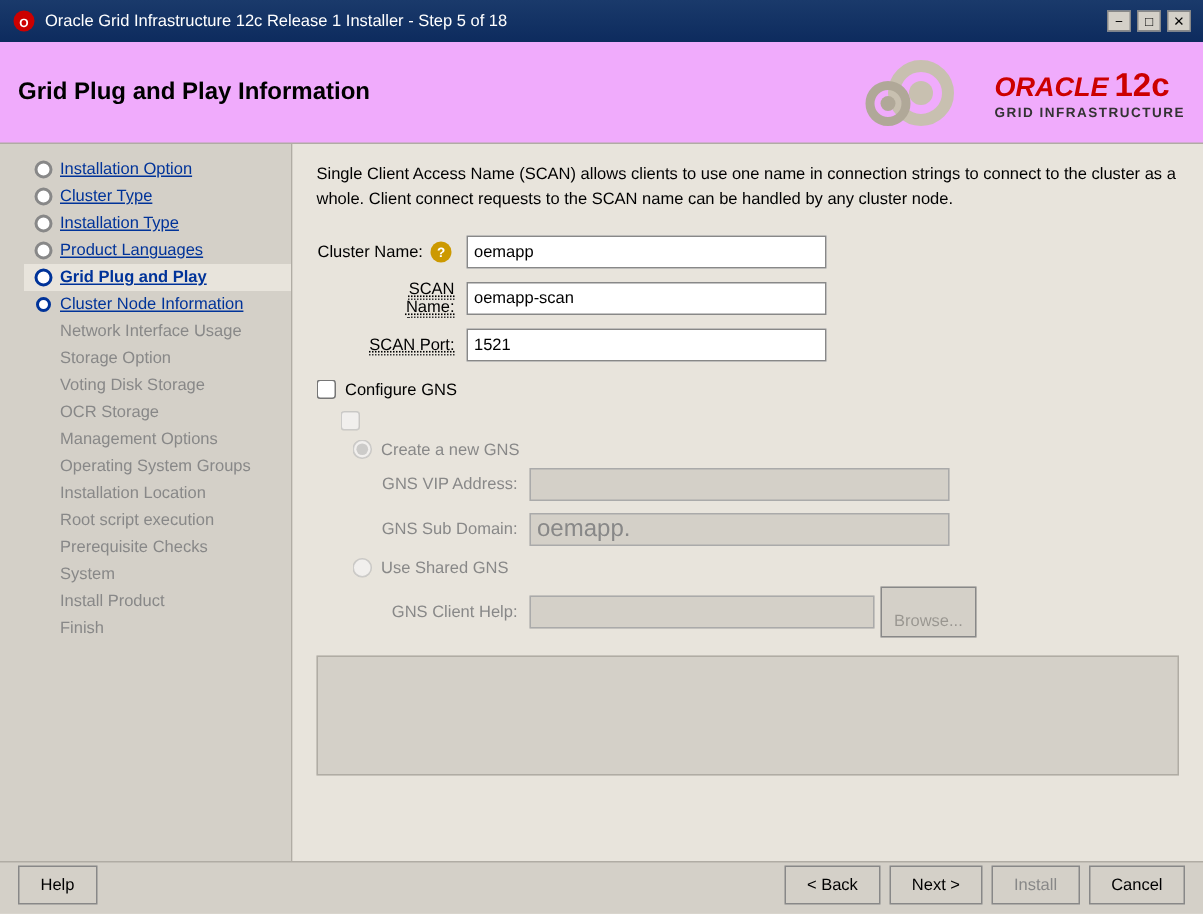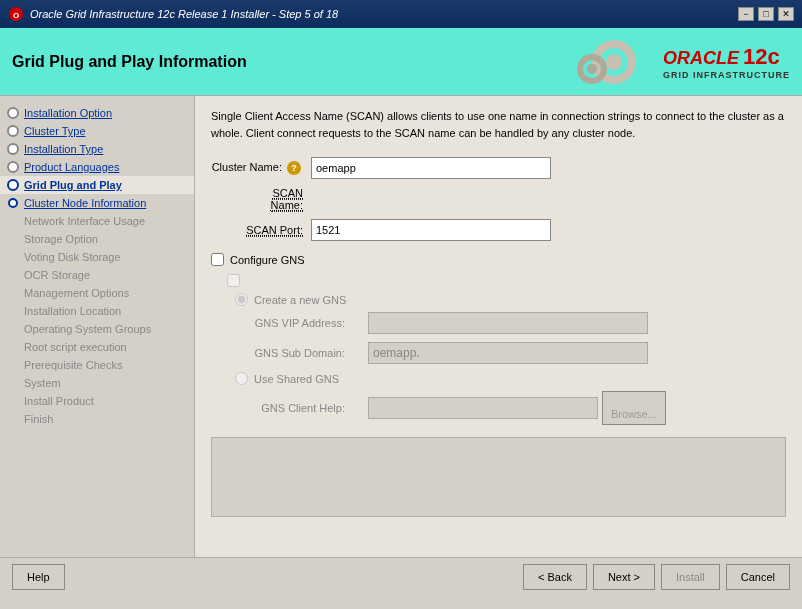--- a/index.html
+++ b/index.html
@@ -27,21 +27,20 @@
       align-items: center;
       gap: 6px;
     }
     .title-bar-icon {
       width: 16px;
       height: 16px;
     }
     .title-bar-text {
       font-size: 11px;
       color: white;
-      font-style: italic;
     }
     .title-bar-controls {
       display: flex;
       gap: 4px;
     }
     .tb-btn {
       width: 16px;
       height: 14px;
       background: #d4d0c8;
       border: 1px solid #888;
@@ -56,21 +55,21 @@
     
     .main-container {
       display: flex;
       flex-direction: column;
       height: calc(609px - 28px);
       background: #d4d0c8;
     }
 
     
     .header {
-      background: #5eead4;
+      background: #f0abfc;
       padding: 8px 12px;
       display: flex;
       align-items: center;
       justify-content: space-between;
       border-bottom: 1px solid #b0aca4;
       height: 68px;
     }
     .header-title {
       font-size: 16px;
       font-weight: bold;
@@ -119,20 +118,21 @@
       border-right: 1px solid #b0aca4;
       padding: 8px 0;
       overflow-y: auto;
     }
     .sidebar-item {
       display: flex;
       align-items: center;
       padding: 3px 8px 3px 24px;
       cursor: pointer;
       position: relative;
+      margin-left: 16px;
     }
     .sidebar-item.active {
       background: #e8e4dc;
     }
     .sidebar-item-label {
       font-size: 11px;
     }
     .sidebar-item.link .sidebar-item-label {
       color: #003399;
       text-decoration: underline;
@@ -265,23 +265,22 @@
       padding-right: 8px;
       font-size: 11px;
       color: #888;
     }
     .gns-field-input {
       width: 280px;
       height: 22px;
       border: 1px solid #aaa;
       background: #d4d0c8;
       padding: 2px 4px;
-      font-size: 12px;
-      color: #888;
-      margin-left: 15px;
+      font-size: 16px;
+      color: #888;
     }
 
     .browse-btn {
       margin-left: 4px;
       height: 22px;
       padding: 16px 8px;
       background: #d4d0c8;
       border: 1px solid #888;
       font-size: 11px;
       cursor: pointer;
@@ -291,26 +290,26 @@
     .info-box {
       margin-top: 12px;
       background: #d4d0c8;
       border: 1px solid #b0aca4;
       height: 80px;
     }
 
     
     .footer {
       display: flex;
-      align-items: flex-start;
+      align-items: flex-end;
       justify-content: space-between;
       padding: 6px 12px;
       background: #d4d0c8;
       border-top: 1px solid #b0aca4;
-      height: 52px;
+      height: 35px;
     }
     .footer-left {
       display: flex;
       gap: 8px;
     }
     .footer-right {
       display: flex;
       gap: 6px;
     }
     .nav-btn {
@@ -431,24 +430,24 @@
       <div class="sidebar-item disabled">
         <span class="sidebar-item-label">Voting Disk Storage</span>
       </div>
       <div class="sidebar-item disabled">
         <span class="sidebar-item-label">OCR Storage</span>
       </div>
       <div class="sidebar-item disabled">
         <span class="sidebar-item-label">Management Options</span>
       </div>
       <div class="sidebar-item disabled">
+        <span class="sidebar-item-label">Operating System Groups</span>
+      </div>
+      <div class="sidebar-item disabled">
         <span class="sidebar-item-label">Installation Location</span>
-      </div>
-      <div class="sidebar-item disabled">
-        <span class="sidebar-item-label">Operating System Groups</span>
       </div>
       <div class="sidebar-item disabled">
         <span class="sidebar-item-label">Root script execution</span>
       </div>
       <div class="sidebar-item disabled">
         <span class="sidebar-item-label">Prerequisite Checks</span>
       </div>
       <div class="sidebar-item disabled">
         <span class="sidebar-item-label">System</span>
       </div>
@@ -468,20 +467,21 @@
           <span>Cluster Name:</span>
           <span class="info-icon" style="margin-left:2px;">?</span>
         </span>
         <input type="text" class="form-input" value="oemapp" style="">
       </div>
 
       <div class="form-row">
         <span class="form-label">
           <span style="text-decoration:underline dotted;border-bottom: 1px dotted #333; margin-left: 33px;">SCAN Name:</span>
         </span>
+        <input type="text" class="form-input" value="oemapp-scan" style="">
       </div>
 
       <div class="form-row">
         <span class="form-label">
           <span style="text-decoration:underline dotted;border-bottom: 1px dotted #333; text-align: right;">SCAN Port:</span>
         </span>
         <input type="text" class="form-input" value="1521" style="">
       </div>
 
       <div class="checkbox-row">

